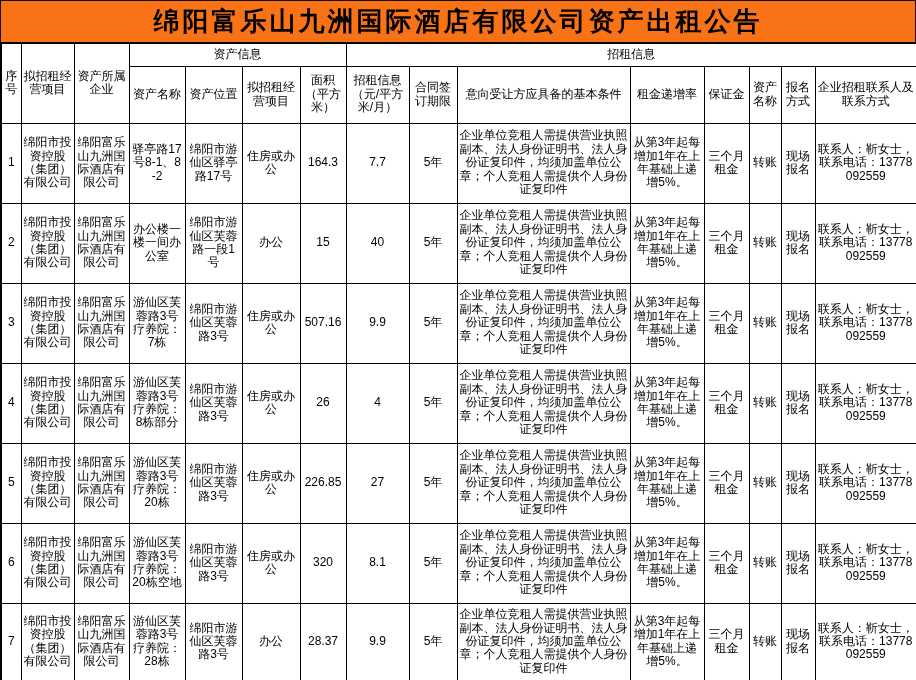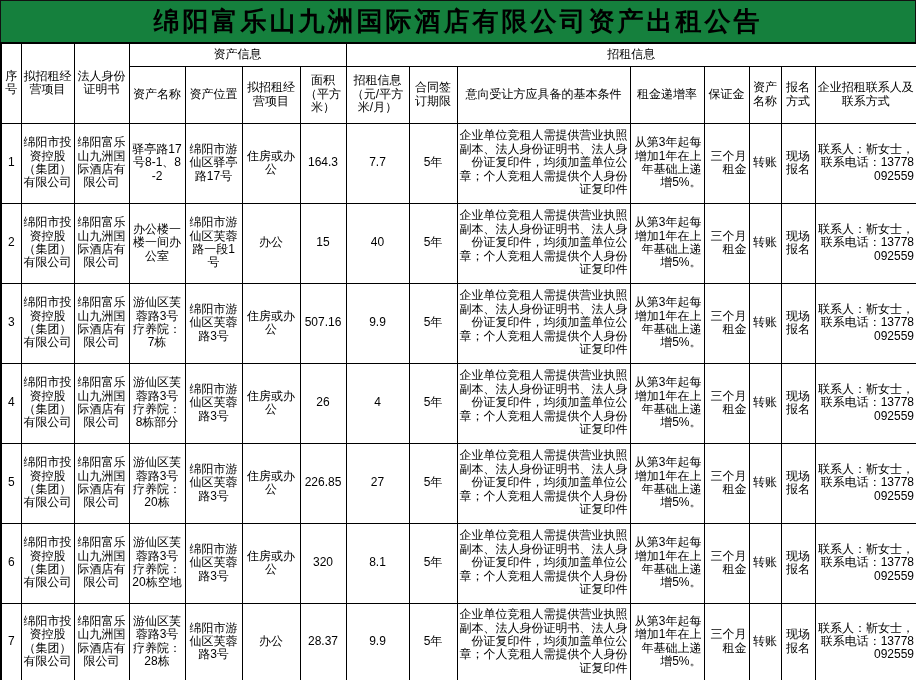--- a/index.html
+++ b/index.html
@@ -35,30 +35,30 @@
     border: 1px solid #000;
     font-size: 12px;
     font-weight: normal;
     line-height: 1.12;
     padding: 1px 2px;
     vertical-align: middle;
     text-align: center;
     overflow: hidden;
     word-break: break-all;
   }
-  .grid td.l, .grid th.l { text-align: right; }
+  .grid td.l, .grid th.l { text-align: center; }
   tr.h1 { height: 23px; }
   tr.h2 { height: 57px; }
   tbody tr { height: 80px; }
   tbody tr:last-child { height: 78px; }
 </style>
 </head>
 <body>
 
-<div class="banner" style="background: #15803d;">
+<div class="banner" style="background: #f97316;">
   <h1 style="color: rgb(0, 0, 0);">绵阳富乐山九洲国际酒店有限公司资产出租公告</h1>
 </div>
 
 <table class="grid">
   <colgroup>
     <col style="width:20px">
       <col style="width:53px">
       <col style="width:55px">
     <col style="width:56px">
       <col style="width:57px">
@@ -70,21 +70,21 @@
       <col style="width:74px">
       <col style="width:45px">
     <col style="width:32px">
       <col style="width:34px">
       <col style="width:102px">
   </colgroup>
   <thead>
     <tr class="h1">
       <th rowspan="2">序号</th>
       <th rowspan="2">拟招租经营项目</th>
-      <th rowspan="2">法人身份证明书</th>
+      <th rowspan="2">资产所属企业</th>
       <th colspan="4">资产信息</th>
       <th colspan="8">招租信息</th>
     </tr>
     <tr class="h2">
       <th>资产名称</th>
       <th>资产位置</th>
       <th>拟招租经营项目</th>
       <th>面积（平方米）</th>
       <th>招租信息（元/平方米/月）</th>
       <th>合同签订期限</th>

